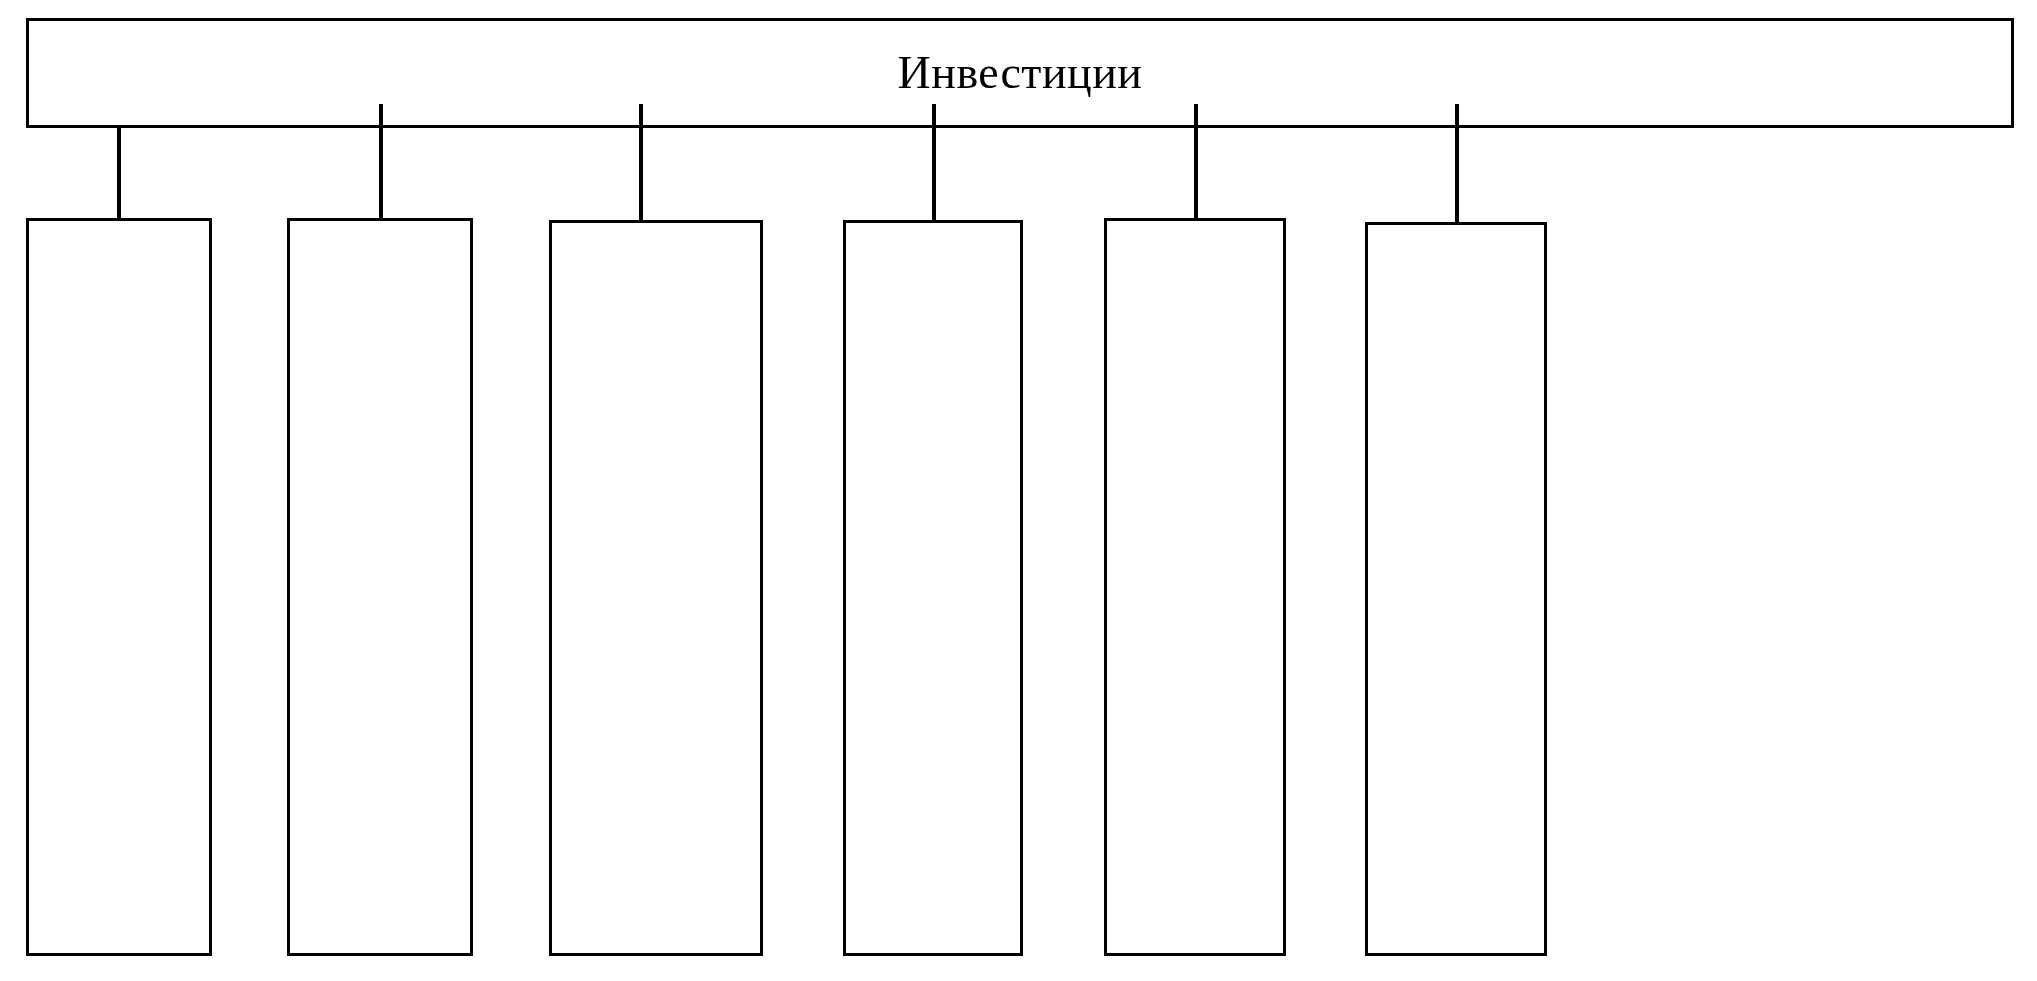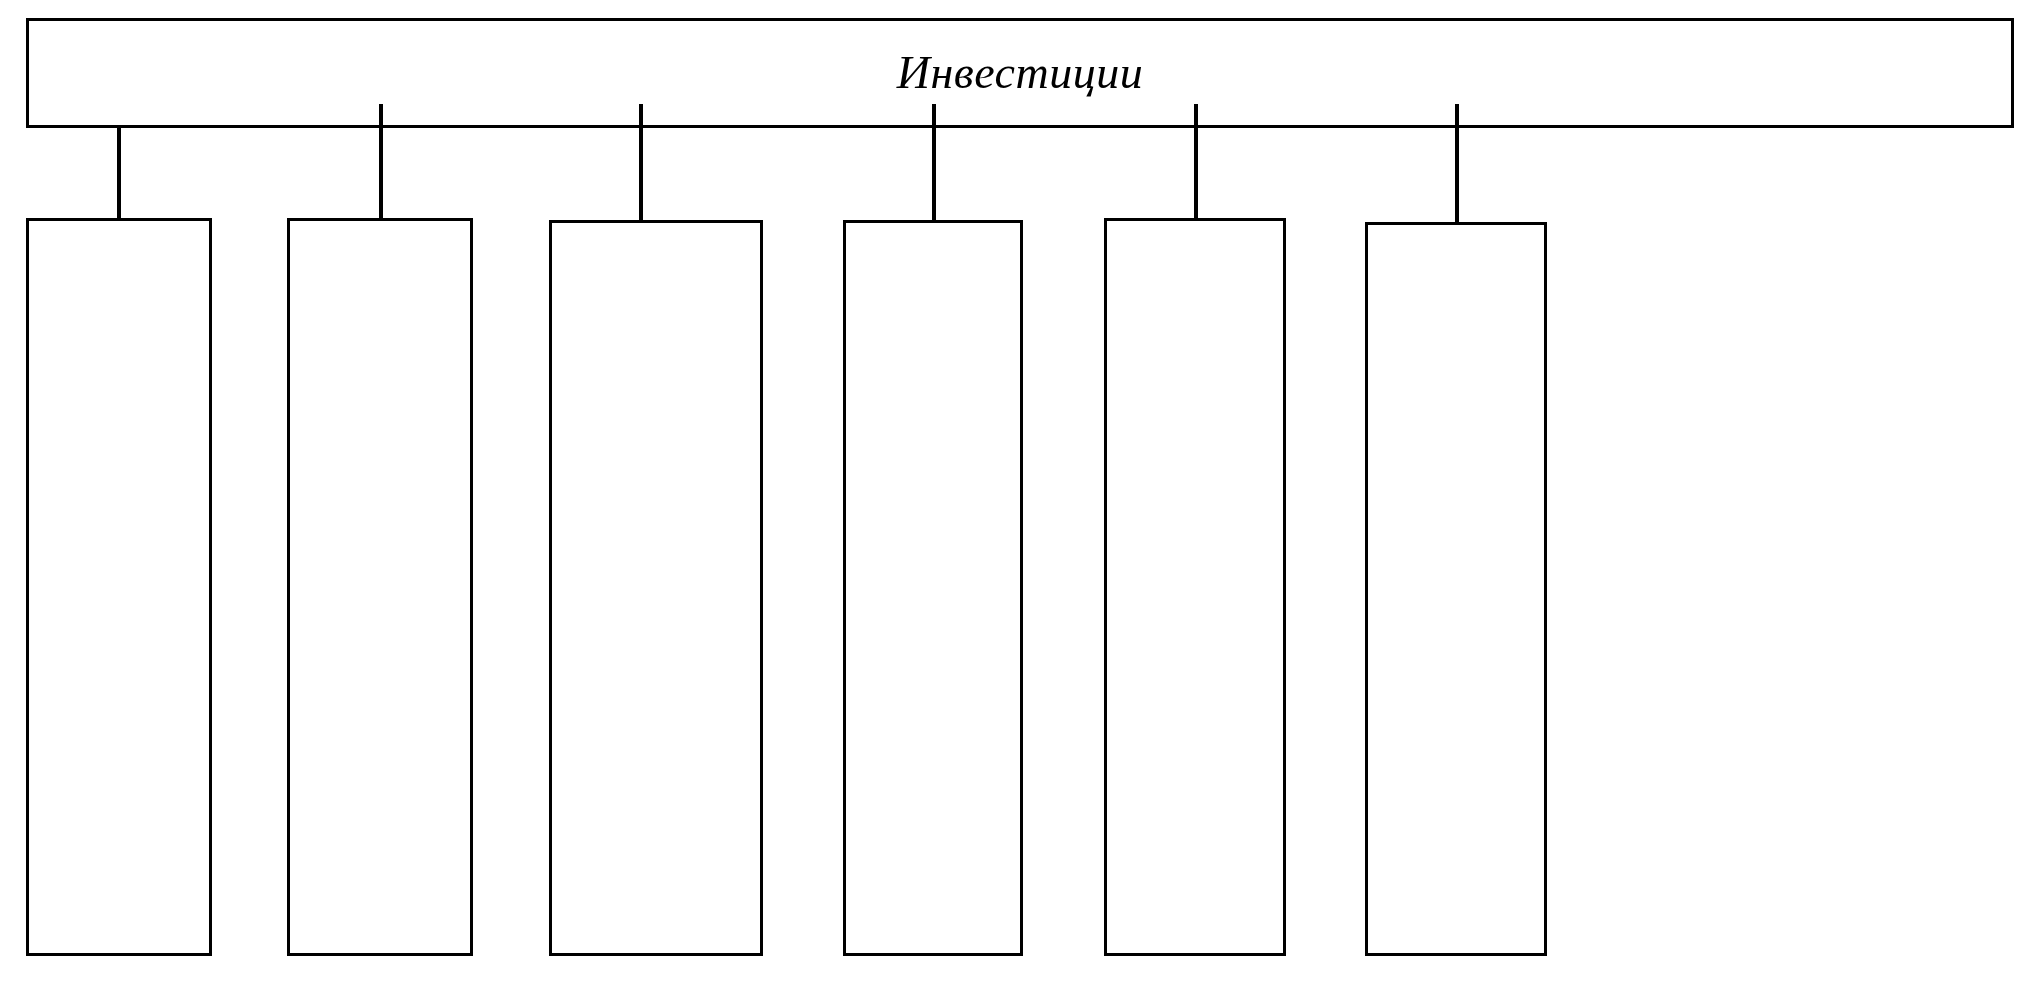--- a/index.html
+++ b/index.html
@@ -26,21 +26,20 @@
     left: 26px;
     top: 18px;
     width: 1988px;
     height: 110px;
     border: 3px solid #000;
     box-sizing: border-box;
     display: flex;
     align-items: center;
     justify-content: center;
     background: #fff;
-    font-style: italic;
   }
   .root-title {
     font-size: 46px;
     line-height: 1;
     letter-spacing: 0.5px;
     white-space: nowrap;
   }
 
   
   .trunk {

